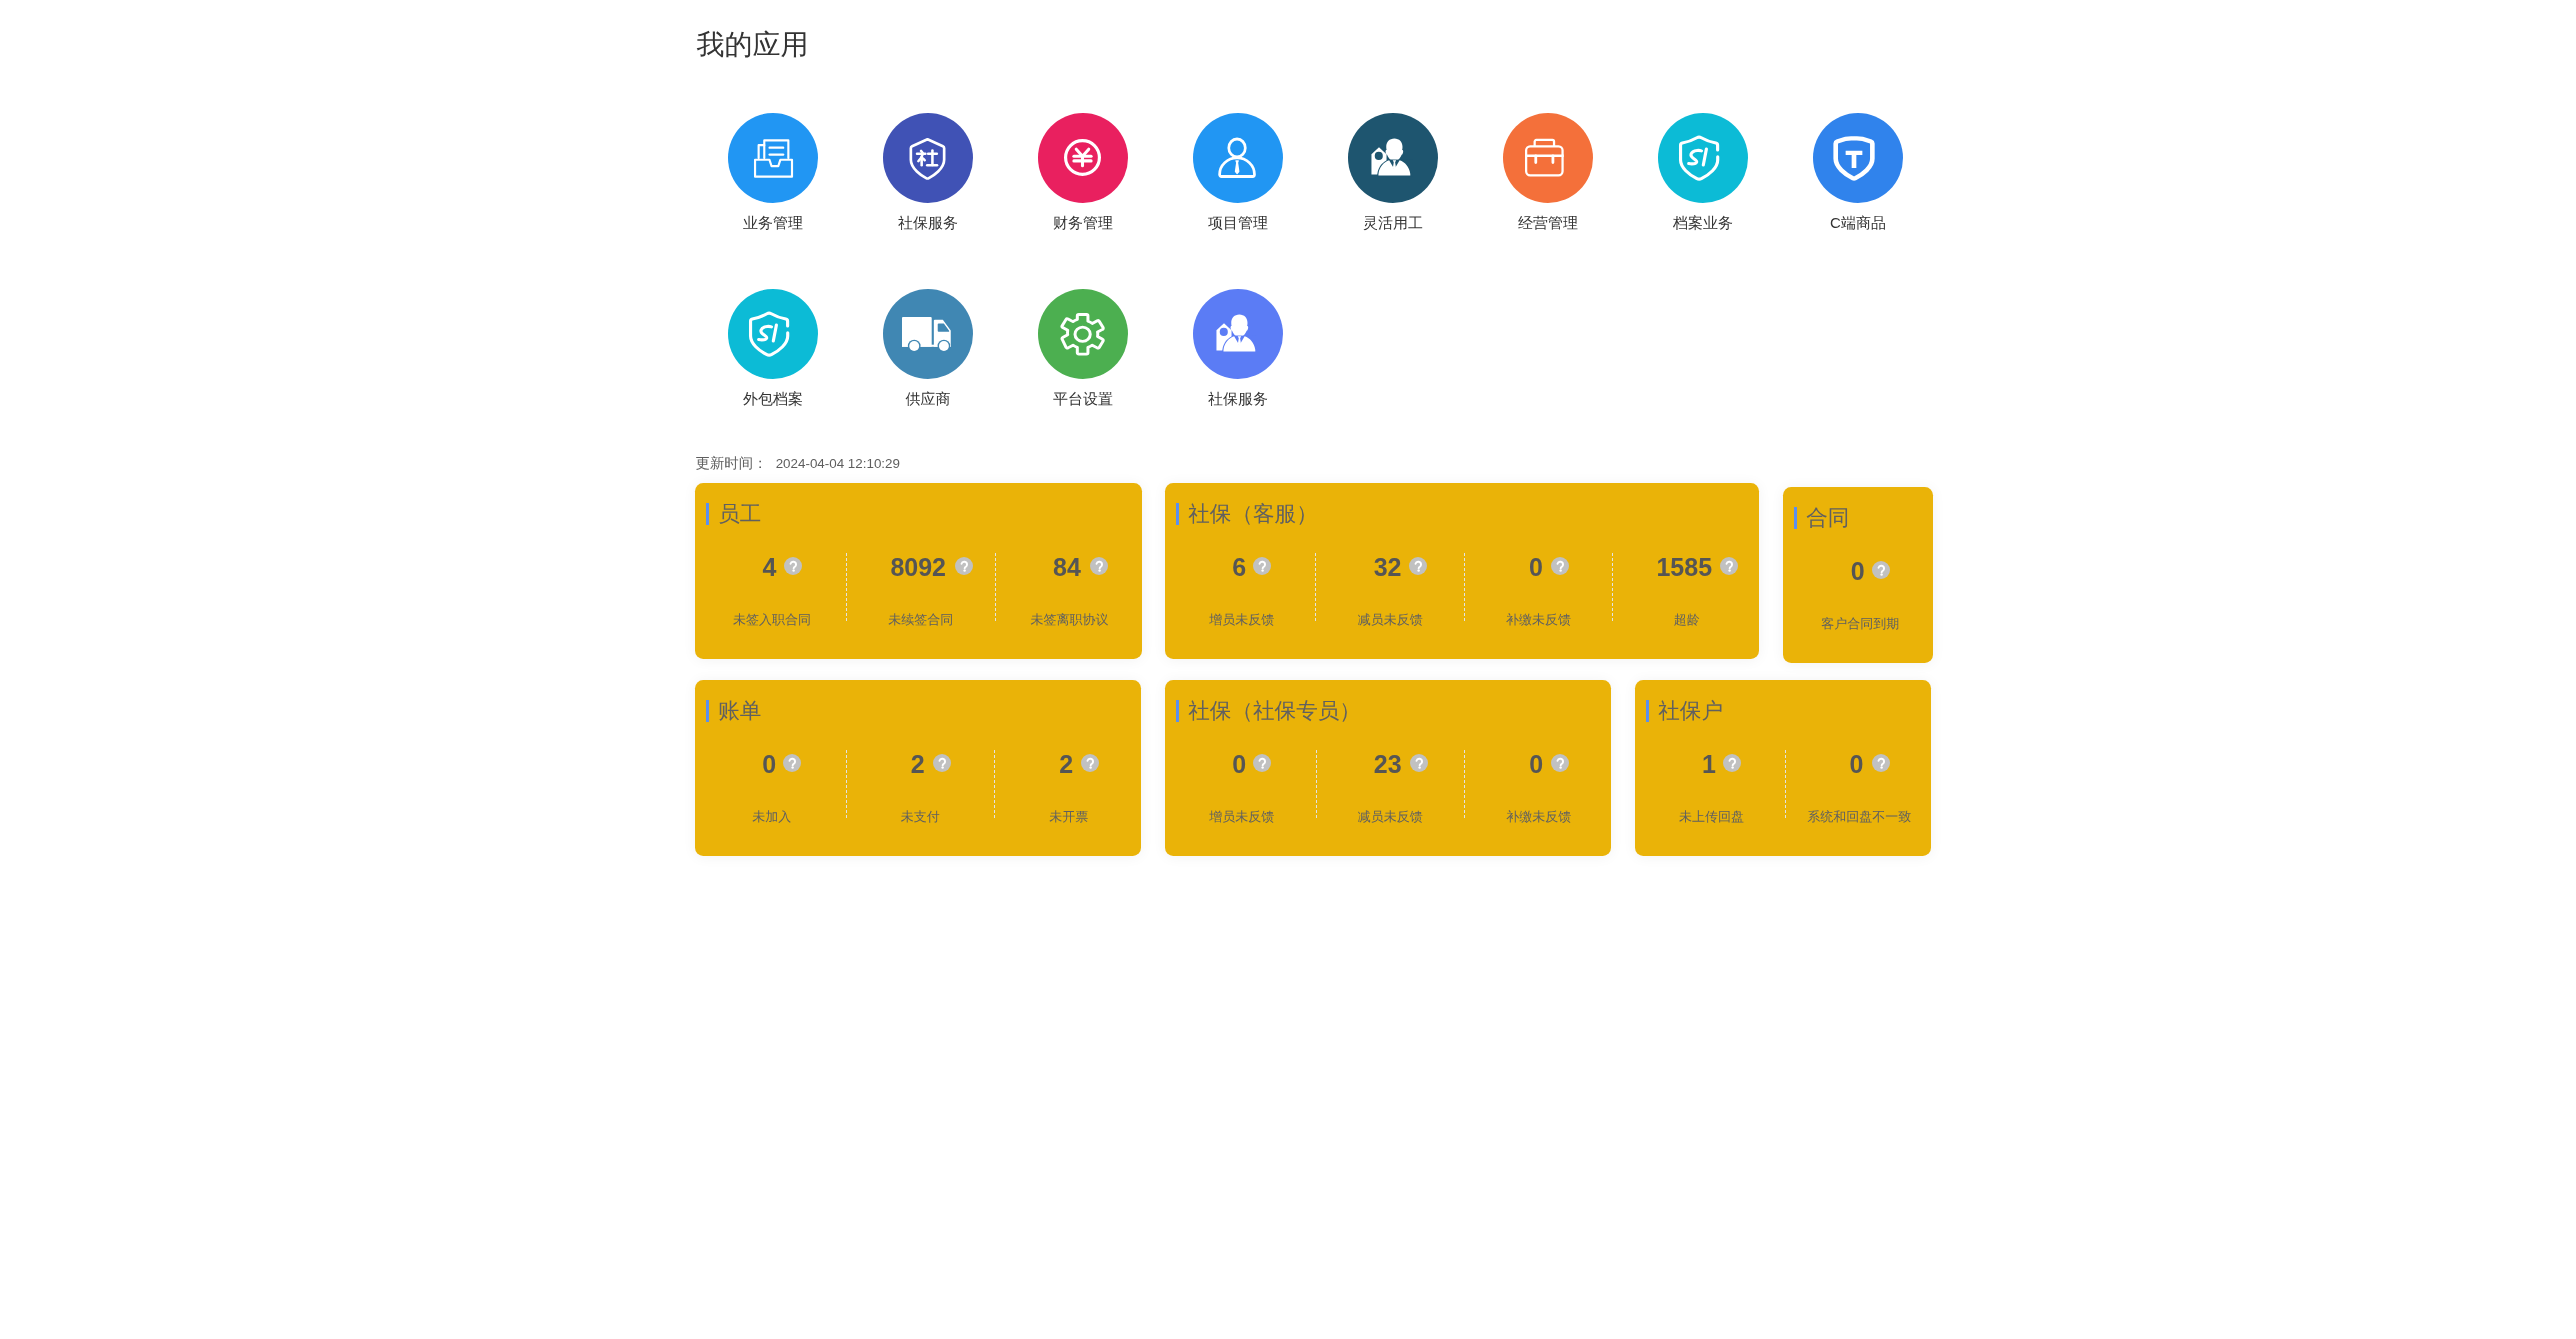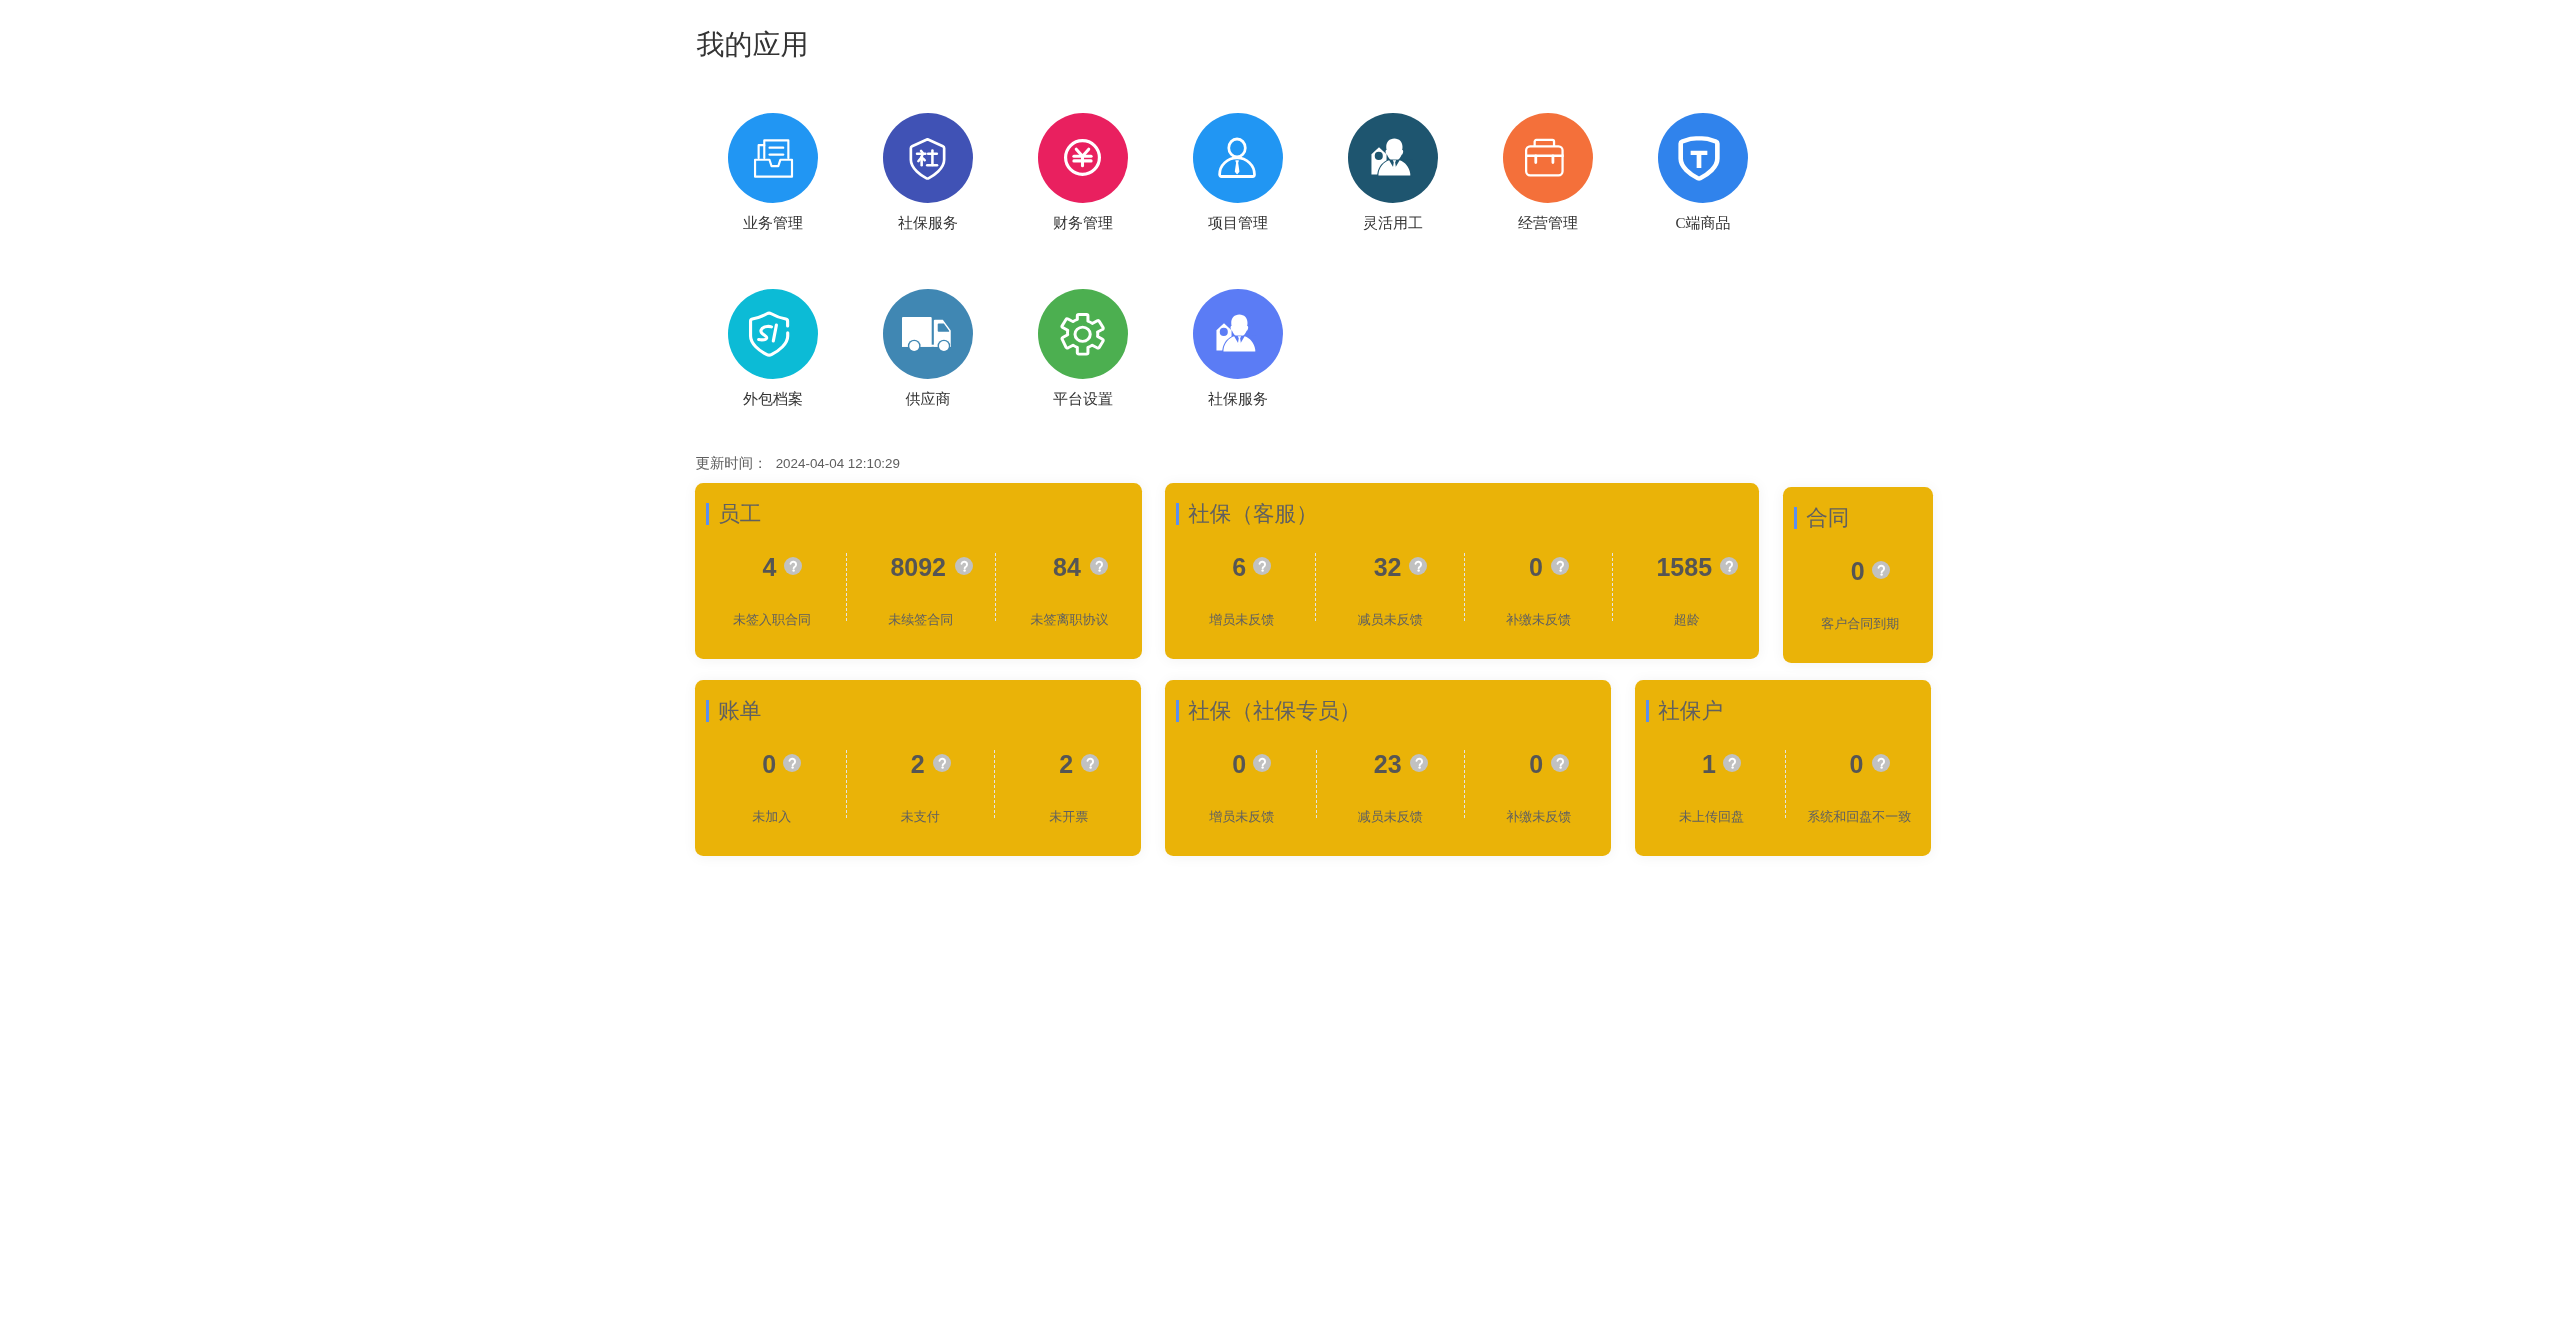--- a/index.html
+++ b/index.html
@@ -1,21 +1,21 @@
 <!DOCTYPE html>
 <html style="font-size:8.2px"><head>
 <meta charset="utf-8">
 <style>
   html,body{margin:0;padding:0;background:#fff;}
   body{width:2634px;height:1340px;font-family:"Liberation Sans",sans-serif;
        -webkit-font-smoothing:antialiased;overflow:hidden;}
   .page{position:absolute;left:695px;top:0;width:1238px;}
   .page-title{position:absolute;left:1.5px;top:31px;font-size:28px;line-height:28px;
               color:#333333;white-space:nowrap;}
-  .app-grid{position:absolute;left:0.5px;top:113px;font-family:Liberation Serif, serif;}
+  .app-grid{position:absolute;left:0.5px;top:113px;}
   .app-row{display:flex;height:176px;}
   .app-item{width:155px;display:flex;flex-direction:column;align-items:center;
             cursor:pointer;}
   .app-circle{width:90px;height:90px;border-radius:50%;display:flex;
               align-items:center;justify-content:center;}
   .app-circle svg{display:block;}
   .app-label{margin-top:11.3px;font-size:15px;line-height:18.5px;color:#333;white-space:nowrap;}
   .update-line{position:absolute;left:0.5px;top:454px;font-size:14.4px;line-height:18.5px;
                color:#5e5e5e;white-space:nowrap;}
   .update-line .u-val{margin-left:8.2px;font-size:13.4px;}
@@ -119,20 +119,30 @@
             <svg style="position:relative;left:-3.1px;overflow:visible" width="39" height="38" viewBox="0 0 76 74" fill="none" preserveAspectRatio="none">
 <rect x="2.2" y="14.2" width="71" height="56.5" rx="7.8" stroke="#fff" stroke-width="4.4"></rect>
 <path d="M18.8 14.2V5c0-1.7 1.4-3.1 3.1-3.1h31.6c1.7 0 3.1 1.4 3.1 3.1v9.2" stroke="#fff" stroke-width="4.4" stroke-linejoin="round"></path>
 <path d="M0 32.7h75.4" stroke="#fff" stroke-width="4.7"></path>
 <path d="M21 32.7v13.3M54.4 32.7v13.3" stroke="#fff" stroke-width="5.4" stroke-linecap="round"></path>
 </svg>
           </div>
           <div class="app-label">经营管理</div>
         </div>
         <div class="app-item">
+          <div class="app-circle" style="background: rgb(12, 187, 214);">
+            <svg style="position:relative;left:-3.6px;top:-0.5px;overflow:visible" width="42" height="46" viewBox="0 0 79 89" fill="none" preserveAspectRatio="none">
+<path d="M74.5 29.2V19.7c0-2-1.4-3.7-3.3-4.1-9.9-1.9-18.8-5.3-27.4-10.3a8.3 8.3 0 0 0-8.3 0c-8.6 5-17.5 8.4-27.4 10.3a4.2 4.2 0 0 0-3.3 4.1v28.7c0 7.7 4.2 14.8 9.8 20.8 5.7 6 13 11.1 20.1 14.9 3.2 1.7 6.9 1.7 10.1 0 7.1-3.8 14.4-8.9 20.1-14.9 5.6-6 9.8-13.1 9.8-20.8v-6.4" stroke="#fff" stroke-width="5.9" stroke-linecap="round" stroke-linejoin="round"></path>
+<path d="M44.2 30.7c-2.3-.7-5.2-1.1-8.2-.8-5.6.6-10.4 3.7-11.5 7.3-1.2 4.1 2.4 6.8 5.9 9.2 2.7 1.9 5.3 3.7 4.7 5.8-.8 2.4-4.7 3.7-9 3.7-2.2 0-4.3-.3-6-.7" stroke="#fff" stroke-width="5.9" stroke-linecap="round" stroke-linejoin="round"></path>
+<path d="M53.4 27.3 47.6 58" stroke="#fff" stroke-width="5.9" stroke-linecap="round"></path>
+</svg>
+          </div>
+          <div class="app-label">档案业务</div>
+        </div>
+        <div class="app-item">
           <div class="app-circle" style="background: rgb(48, 131, 236);">
             <svg style="position:relative;left:-3.6px;top:2.1px;overflow:visible" width="50" height="49" viewBox="0 0 79 83" fill="none" preserveAspectRatio="none">
 <path d="M39.5 3.7c9.1 0 18.2 1.9 26.7 5.5 1.4.6 2.3 2 2.3 3.5v25.9c0 7.2-3.8 13.7-9 19.3-5.2 5.6-11.9 10.3-18.4 13.8-1 .5-2.1.5-3.1 0-6.5-3.5-13.2-8.2-18.4-13.8-5.2-5.6-9-12.1-9-19.3V12.7c0-1.5.9-2.9 2.3-3.5 8.5-3.6 17.6-5.5 26.7-5.5Z" stroke="#fff" stroke-width="7.3"></path>
 <path d="M26.3 24.8h26.4v7.4H43.2v22.1h-7.4V32.2h-9.5v-7.4Z" fill="#fff"></path>
 </svg>
           </div>
           <div class="app-label">C端商品</div>
         </div>
       </div>
     <div class="app-row">

